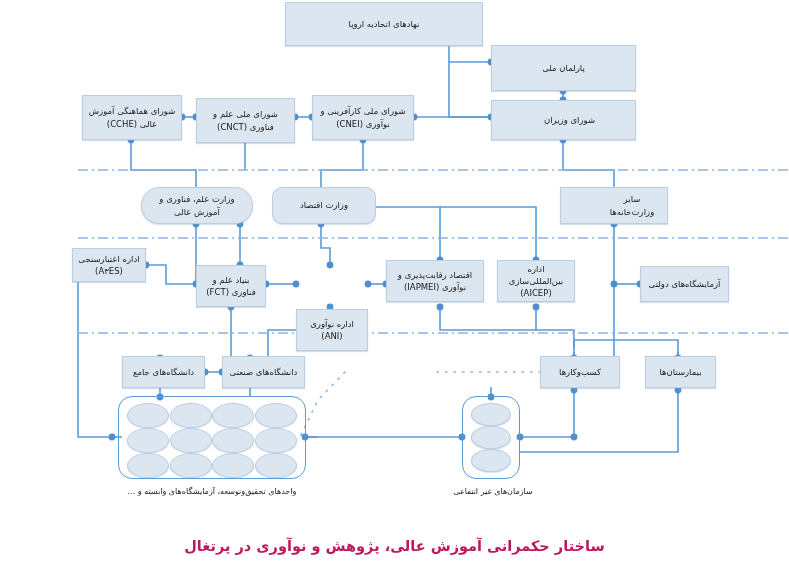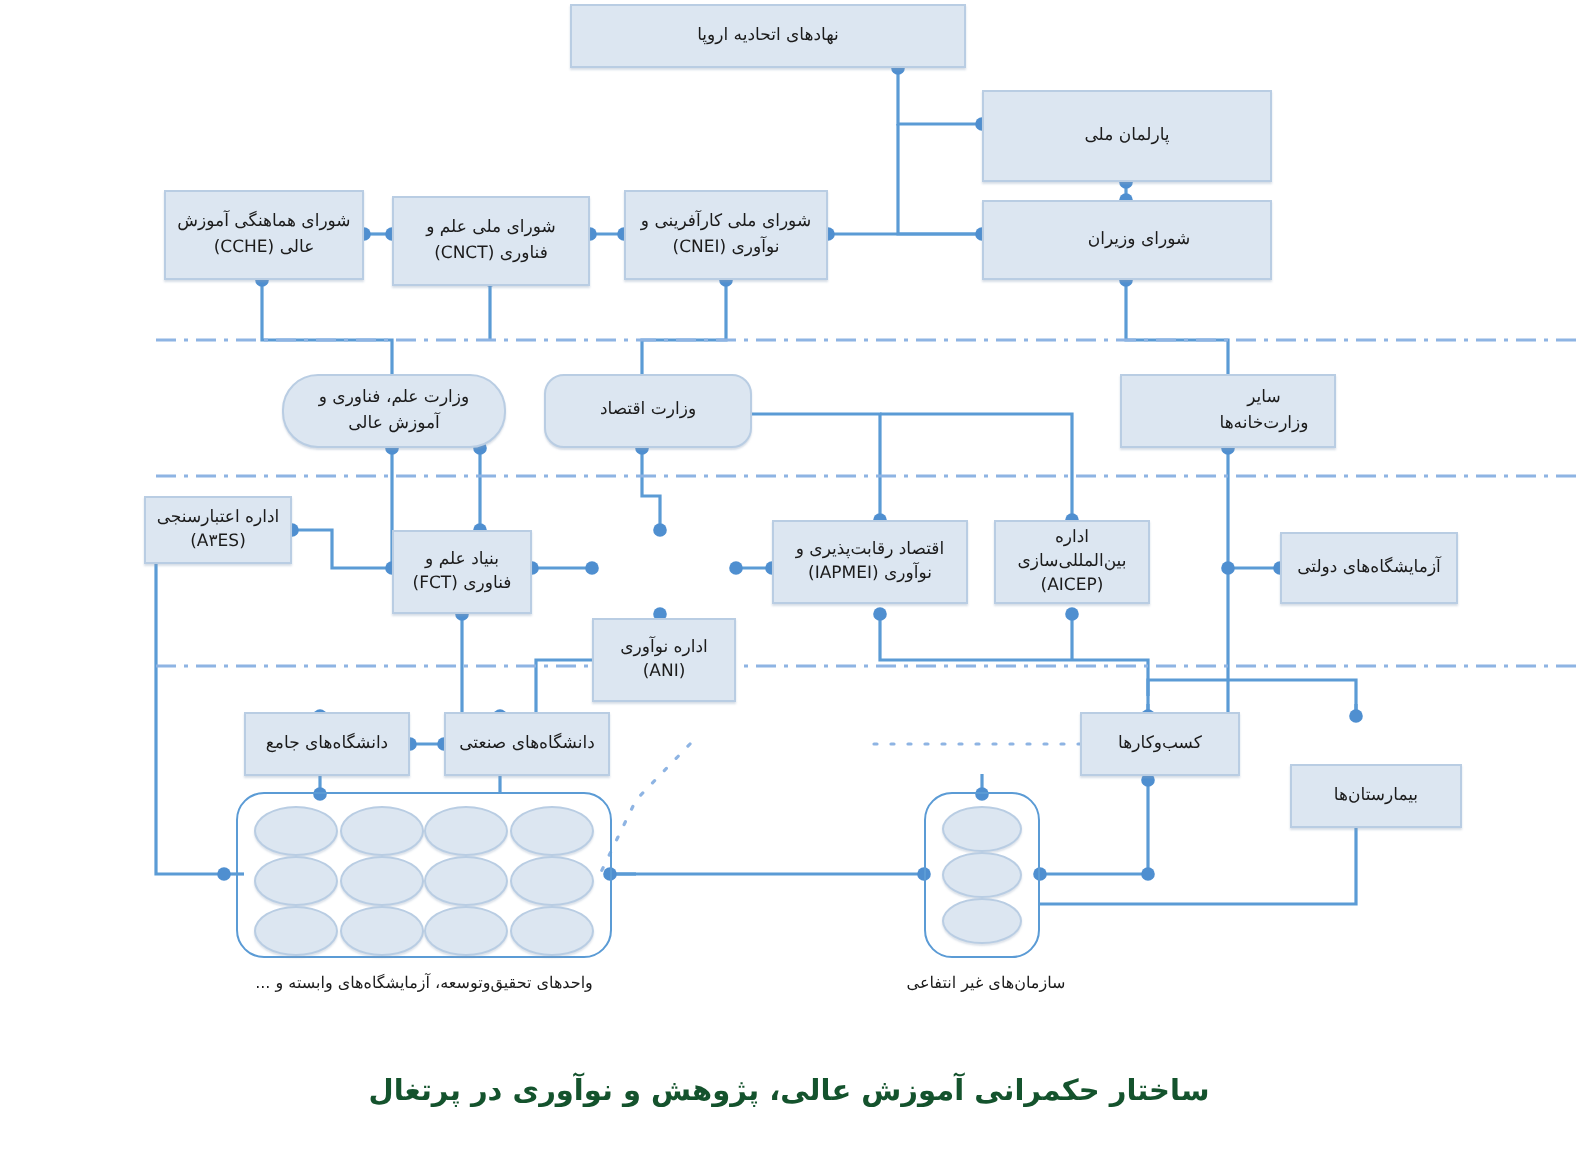--- a/index.html
+++ b/index.html
@@ -57,21 +57,21 @@
   .caption{
     position:absolute;
     direction:rtl;text-align:center;
     font-size:8px;line-height:1.5;color:#1b1b1b;
   }
 
   
   #figure-title{
     position:absolute;left:0;right:0;top:538px;
     text-align:center;direction:rtl;
-    font-size:14.5px;font-weight:bold;color:#14532d;
+    font-size:14.5px;font-weight:bold;color:#be185d;
     letter-spacing:0;
   }
 </style>
 </head>
 <body>
 
 <div id="stage">
 
   <svg id="wires" viewBox="0 0 789 579" xmlns="http://www.w3.org/2000/svg">
     <g stroke="#5b9bd5" stroke-width="1.6" fill="none">
@@ -203,21 +203,21 @@
       <circle cx="520" cy="437" r="3.4"></circle>
       <circle cx="491" cy="397" r="3.4"></circle>
       <circle cx="574" cy="358" r="3.4"></circle>
       <circle cx="574" cy="390" r="3.4"></circle>
       <circle cx="678" cy="358" r="3.4"></circle>
       <circle cx="678" cy="390" r="3.4"></circle>
       <circle cx="574" cy="437" r="3.4"></circle>
     </g>
   </svg>
 
-  <div class="node" style="left:285px;top:2px;width:198px;height:32px;">
+  <div class="node" style="left:285px;top:2px;width:198px;height:44px;">
     <span>نهادهای اتحادیه اروپا</span>
   </div>
 
   <div class="node" style="left:491px;top:45px;width:145px;height:46px;">
     <span>پارلمان ملی</span>
   </div>
 
   <div class="node" style="left:491px;top:100px;width:145px;height:40px;padding-left:16px;">
     <span>شورای وزیران</span>
   </div>
@@ -276,21 +276,21 @@
 
   <div class="node" style="left:222px;top:356px;width:83px;height:32px;">
     <span>دانشگاه‌های صنعتی</span>
   </div>
 
 
   <div class="node" style="left:540px;top:356px;width:80px;height:32px;">
     <span>کسب‌وکارها</span>
   </div>
 
-  <div class="node" style="left:645px;top:356px;width:86px;height:32px;margin-top:26px;">
+  <div class="node" style="left:645px;top:356px;width:71px;height:32px;">
     <span>بیمارستان‌ها</span>
   </div>
 
   <div class="cluster cluster-left" style="left:118px;top:396px;width:188px;height:83px;">
     <div class="cluster-inner">
       <div class="ell"></div>
       <div class="ell"></div>
       <div class="ell"></div>
       <div class="ell"></div>
       <div class="ell"></div>

